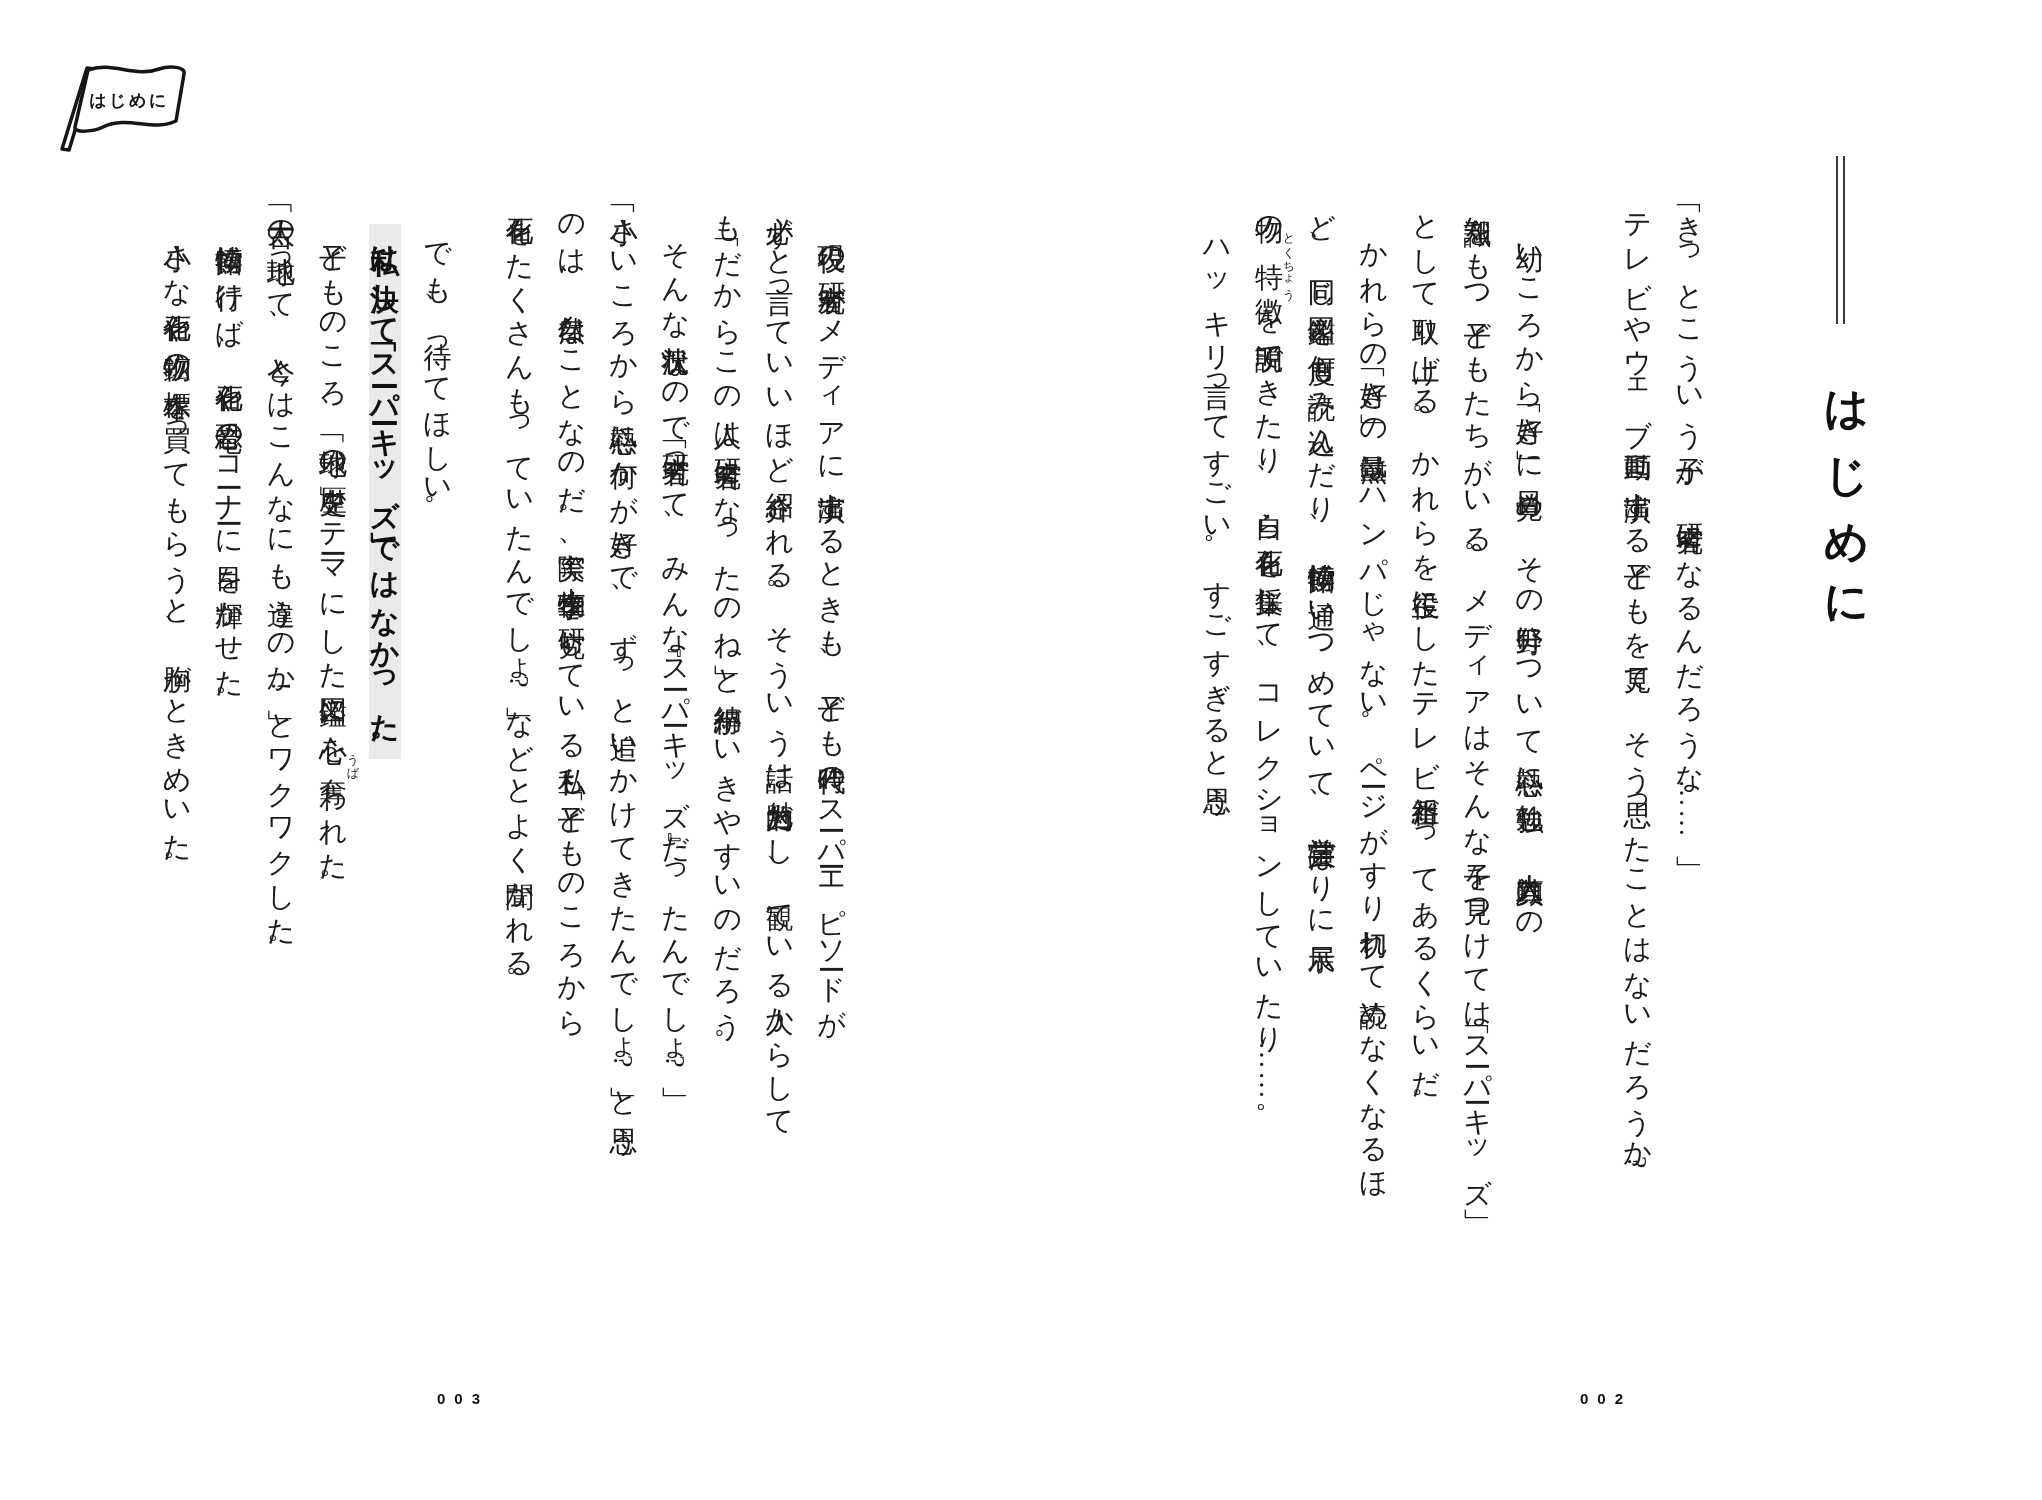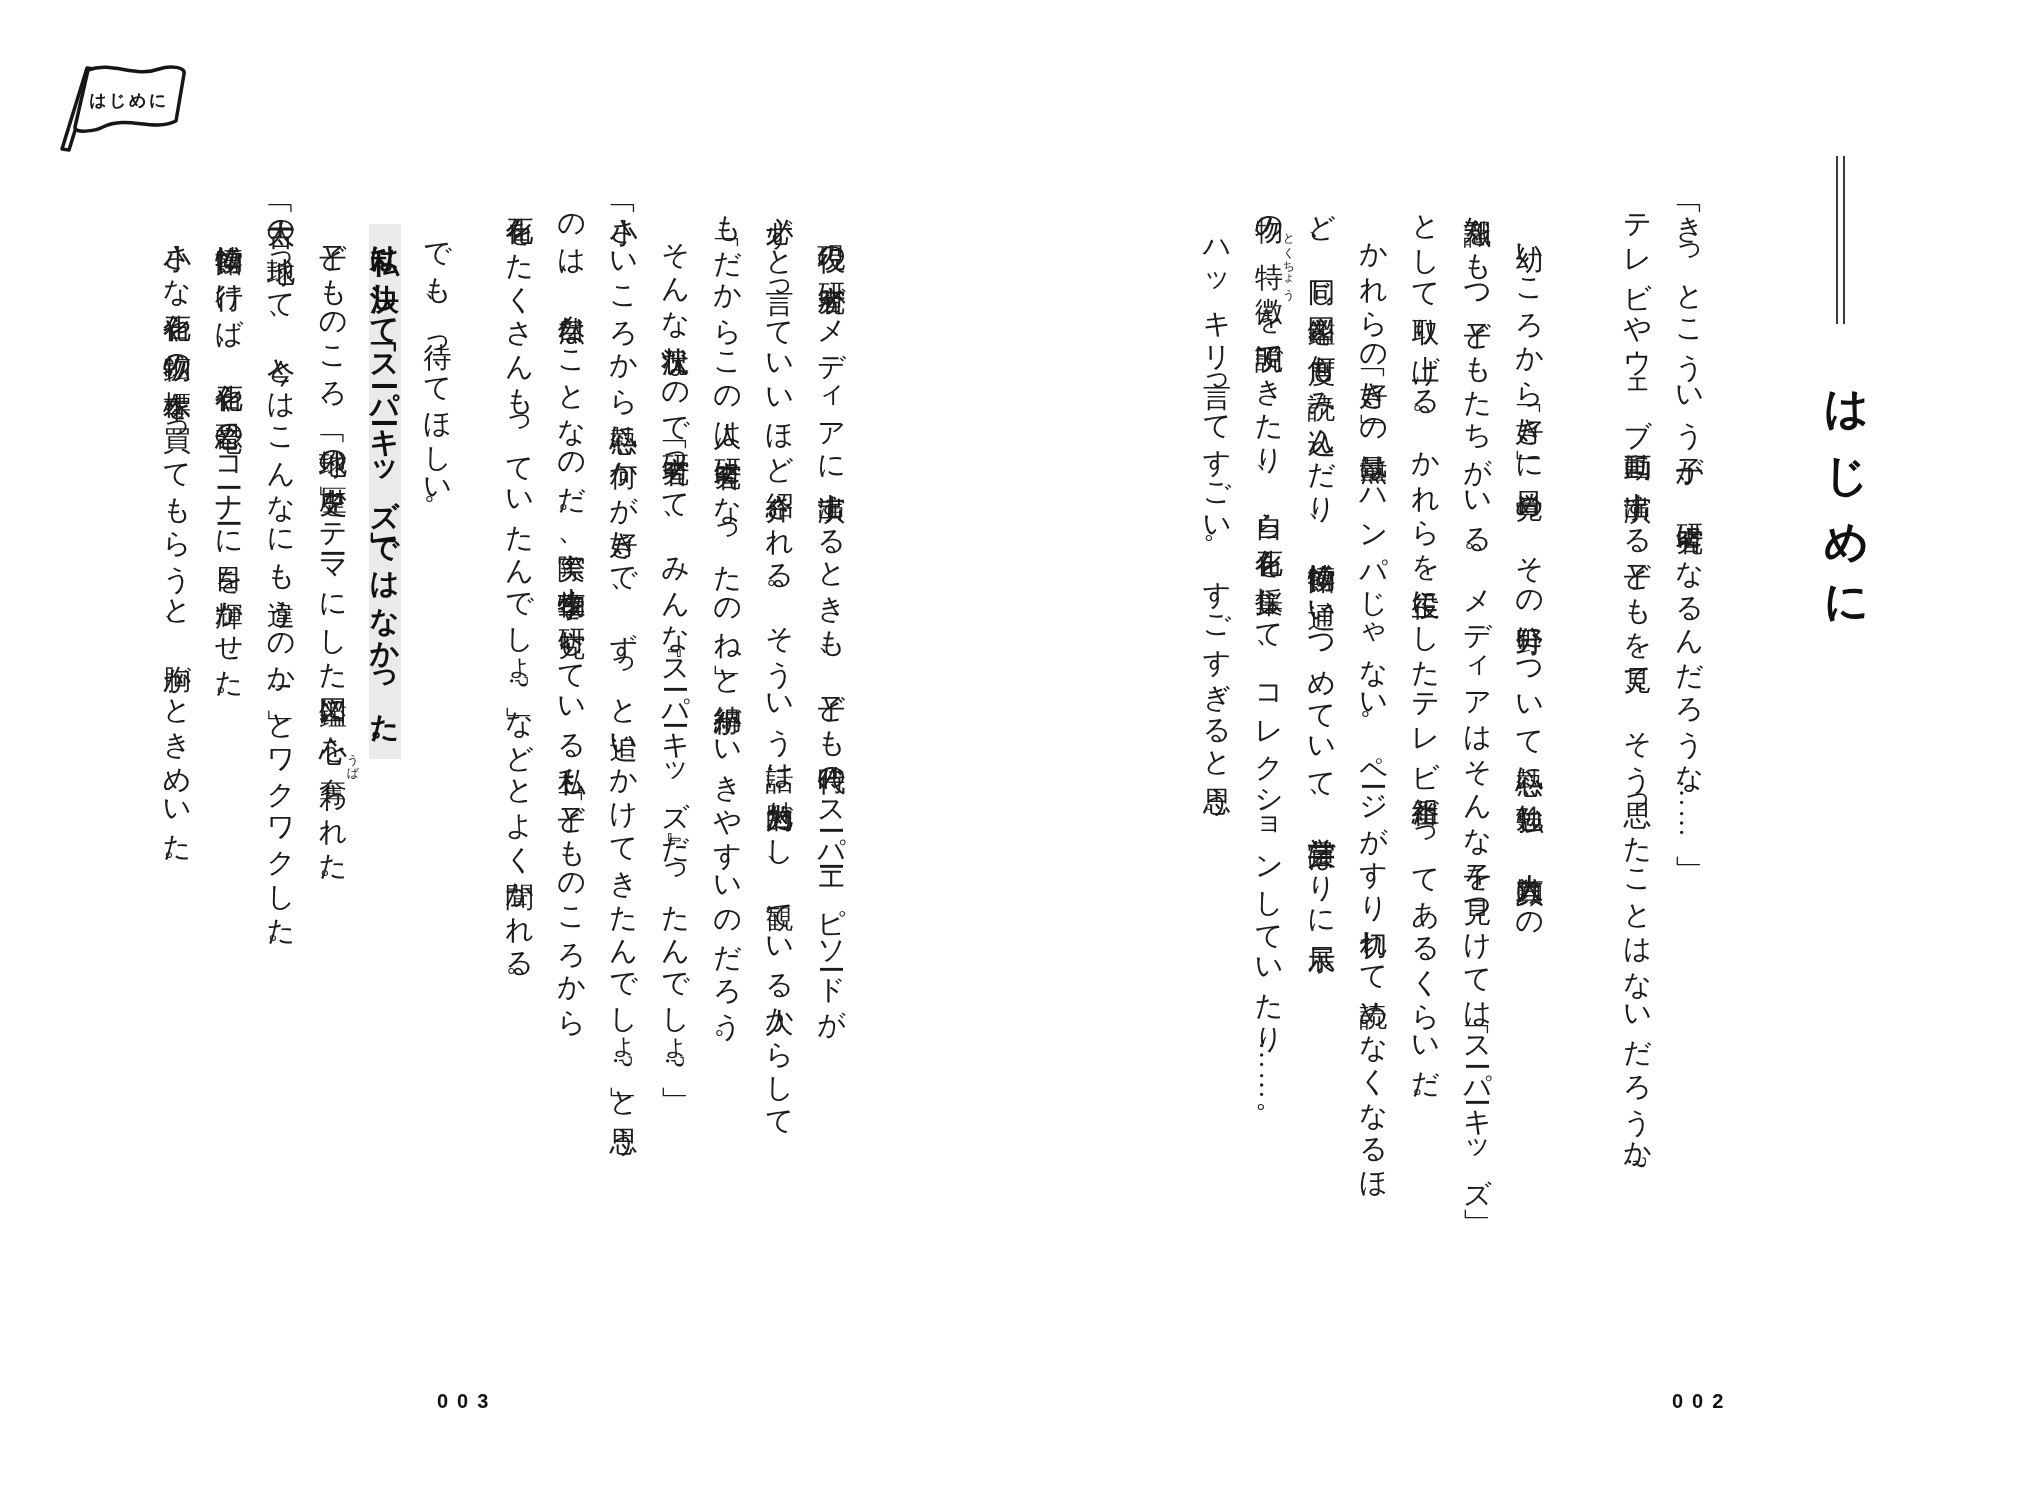--- a/index.html
+++ b/index.html
@@ -42,24 +42,24 @@
   .page-title{
     position:absolute;left:1818px;top:360px;margin:0;
     writing-mode:vertical-rl;
     font-family:"Liberation Sans","DejaVu Sans",sans-serif;
     font-weight:bold;font-size:44px;letter-spacing:15px;color:#111;
   }
   
   .pagenum{
     position:absolute;top:1390px;
     font-family:"Liberation Sans","DejaVu Sans",sans-serif;
-    font-weight:bold;font-size:20px;letter-spacing:9px;color:#111;
+    font-weight:bold;font-size:15px;letter-spacing:9px;color:#111;
   }
   .pagenum.left{left:437px;}
-  .pagenum.right{left:1672px;}
+  .pagenum.right{left:1580px;}
 </style>
 </head>
 <body>
 
 <svg class="flag" viewBox="0 0 150 105" aria-hidden="true">
   <path d="M37,14 L44,15 L19,96 L12,95 Z" fill="#ffffff" stroke="#161616" stroke-width="3.5" stroke-linejoin="round"></path>
   <path d="M38,16 C62,7 85,24 109,15 C120,11 136,13 134,20 L126,67 C102,78 78,61 53,73 C45,77 24,80 25,73 L38,16 Z" fill="#ffffff" stroke="#161616" stroke-width="3.5" stroke-linejoin="round"></path>
   <text x="79" y="52" text-anchor="middle">はじめに</text>
 </svg>
 

